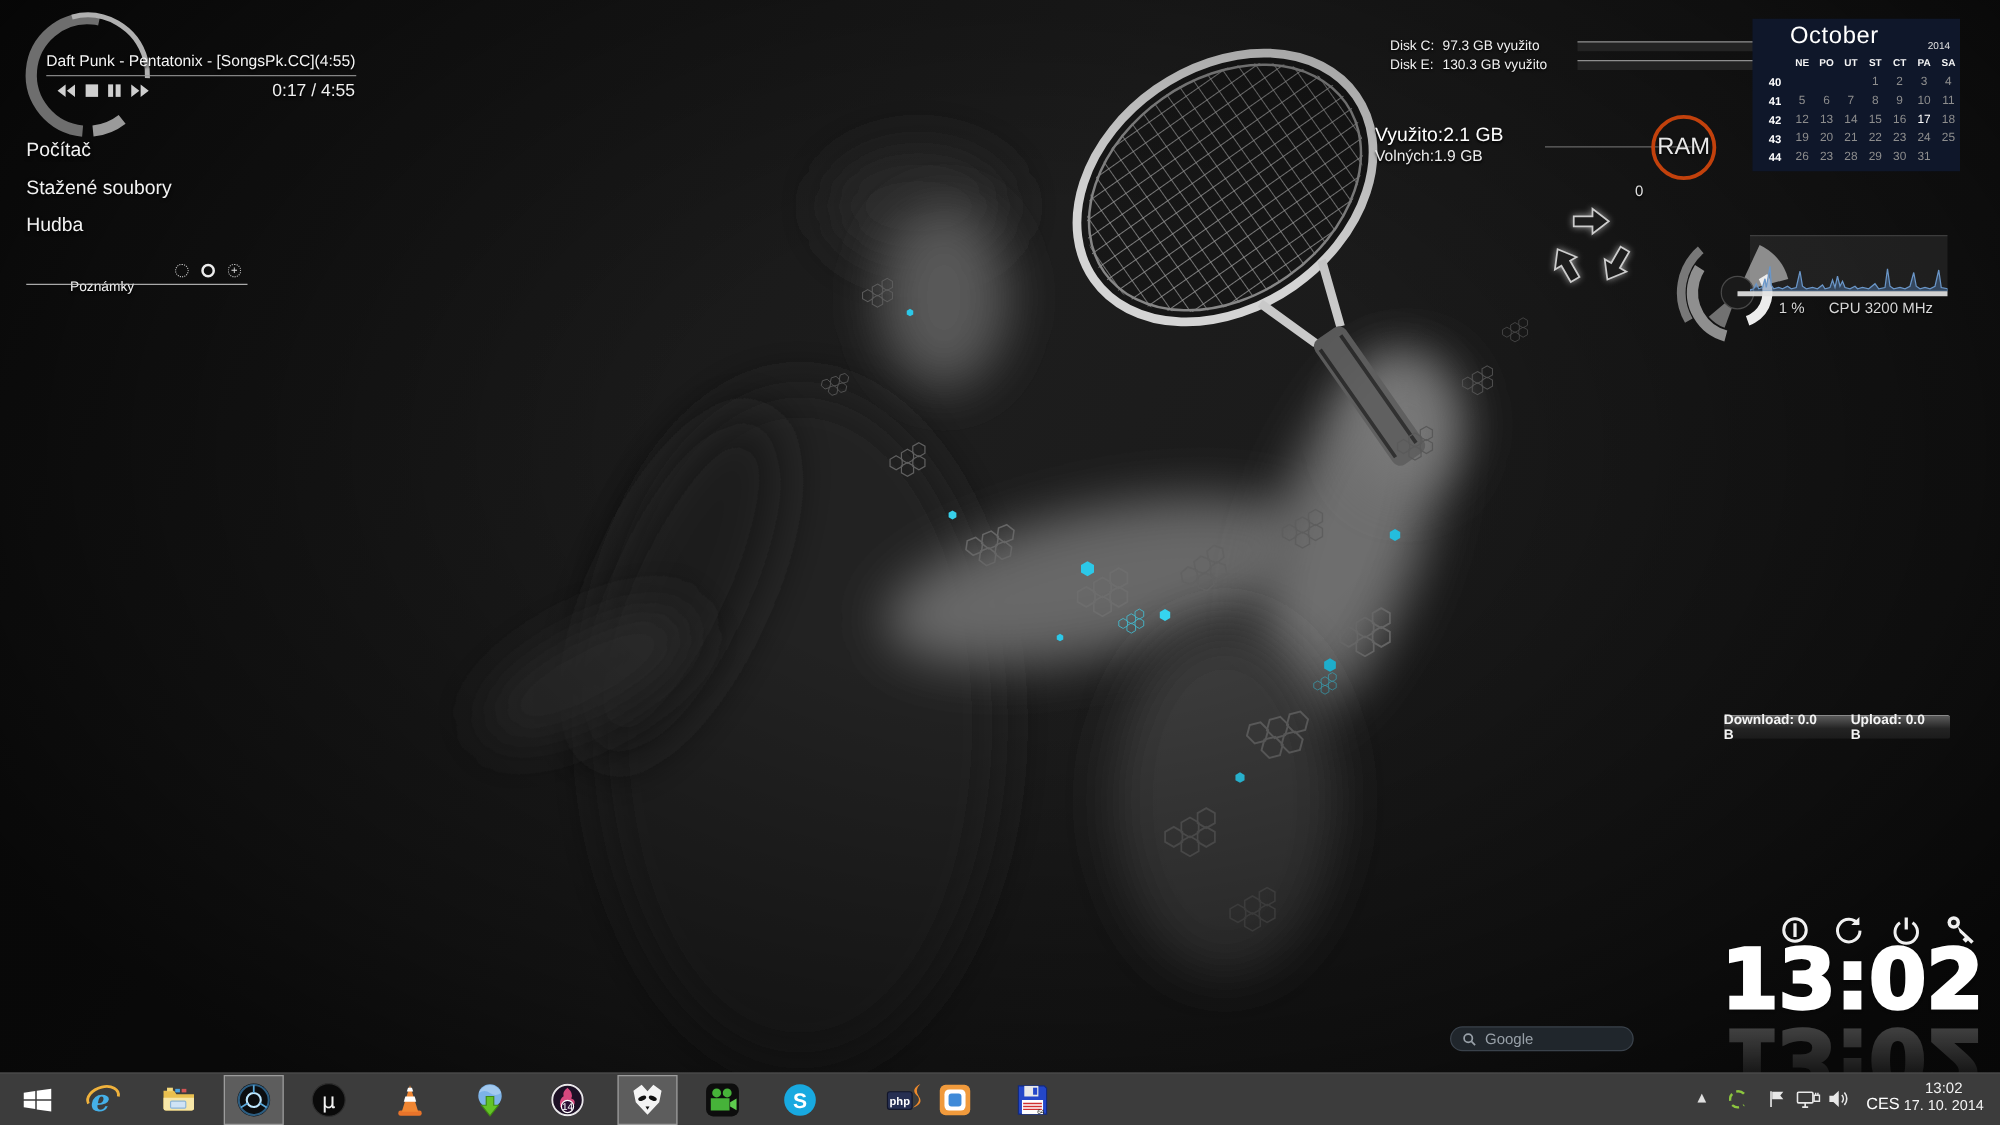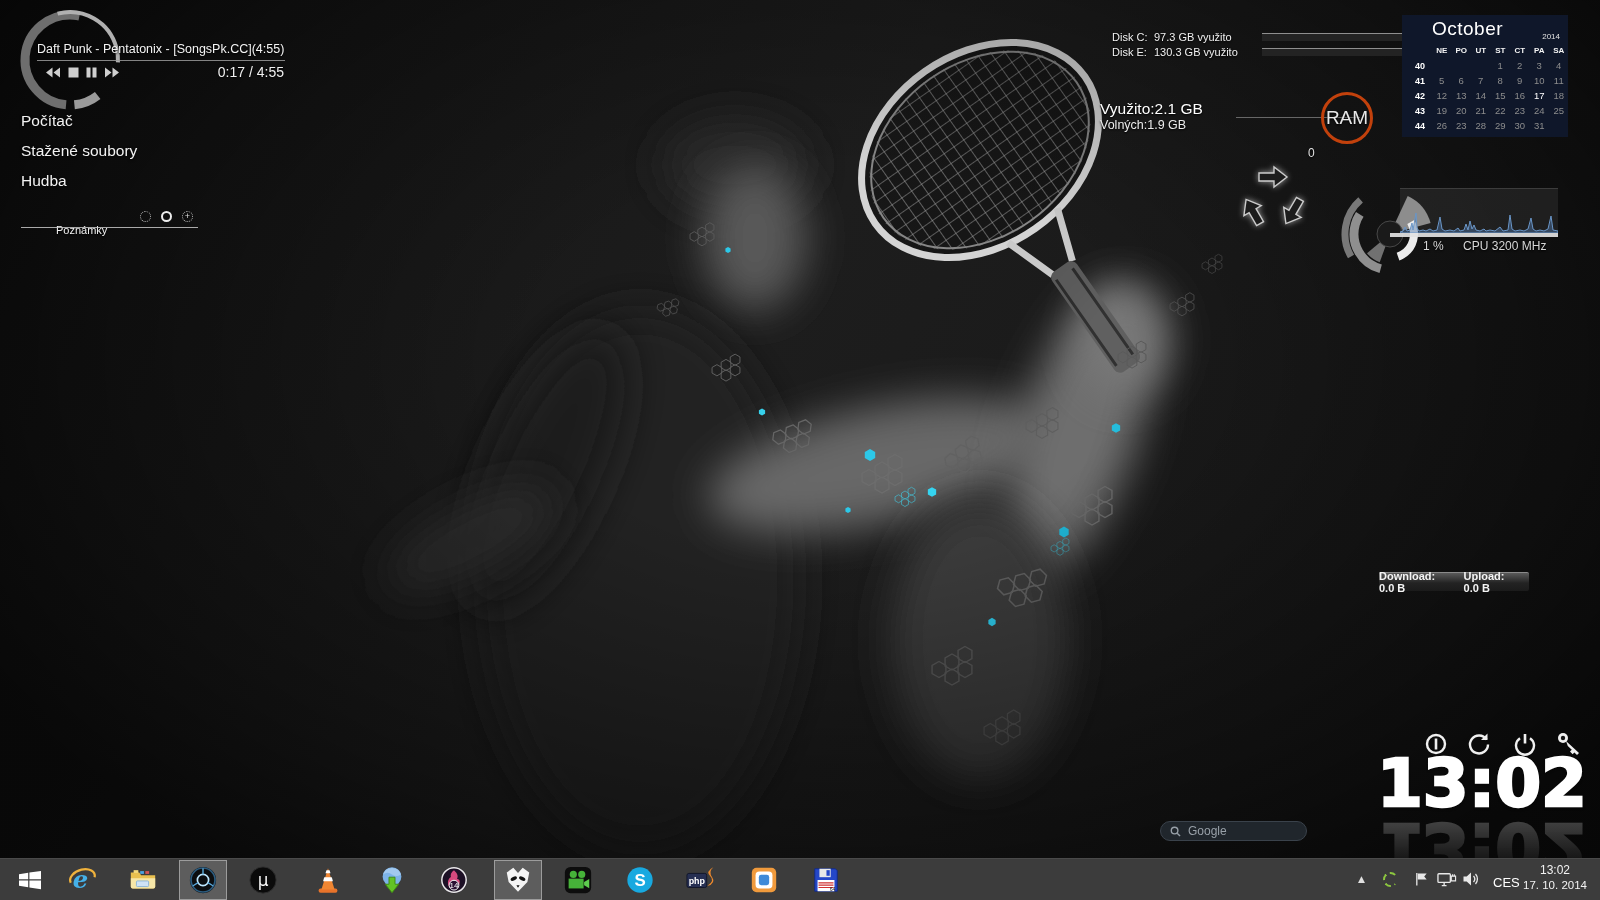--- a/index.html
+++ b/index.html
@@ -58,21 +58,21 @@
   #recycle{left:1238px;top:162px;width:70px;height:74px;filter:drop-shadow(0 0 3px rgba(255,255,255,.55));}
   #recycle-count{left:1308px;top:146px;font-size:12px;color:#e0e0e0;text-shadow:0 1px 2px #000;}
   
   #cpu-graph{left:1400px;top:188px;width:158px;height:45px;background:rgba(255,255,255,.07);
      border-top:1px solid rgba(255,255,255,.13);}
   #cpu-graph svg{position:absolute;left:0;bottom:1px;}
   #cpu-bar{left:1390px;top:233px;width:168px;height:4px;background:#e2e2e2;opacity:.92;}
   #cpu-text{left:1395px;top:239px;width:165px;font-size:12px;color:#d6d6d6;text-shadow:0 1px 2px #000;}
   #cpu-text .pc{margin-left:28px;margin-right:16px;}
   
-  #net{left:1379px;top:572px;width:150px;height:19px;border-radius:2px;
+  #net{left:1379px;top:572px;width:181px;height:19px;border-radius:2px;
      background:linear-gradient(#5a5a5a,#232323 55%,#1b1b1b);border-top:1px solid #8a8a8a;
      box-sizing:border-box;display:flex;align-items:center;justify-content:flex-end;
      gap:17px;padding-right:10px;font-size:11px;font-weight:bold;color:#f4f4f4;}
   
   .pwr{top:731px;width:26px;height:26px;cursor:pointer;}
   
   .bigtime{right:13px;font-family:"DejaVu Sans",sans-serif;font-size:66px;font-weight:bold;
      color:#fff;letter-spacing:0px;-webkit-text-stroke:2.5px #fff;white-space:nowrap;line-height:1;}
   #clock-main{top:751px;text-shadow:0 2px 3px rgba(0,0,0,.6);}
   #clock-refl{top:813px;transform:scaleY(-1);opacity:.28;
@@ -441,21 +441,21 @@
       <path d="M6 14.5 h16 v10.5 H6 Z" fill="#46b339"></path>
       <path d="M22.5 18 L28 14.8 v10 l-5.5 -3.2 Z" fill="#5ecc4e"></path>
     </svg>
   </div>
   <div class="tb-btn" style="left:616px">
     <svg width="30" height="30" viewBox="0 0 32 32">
       <circle cx="16" cy="16" r="13.5" fill="#18a9e0"></circle>
       <text x="16" y="22.5" text-anchor="middle" font-size="18" font-weight="bold" fill="#fff" font-family="Liberation Sans">S</text>
     </svg>
   </div>
-  <div class="tb-btn" style="left:678px">
+  <div class="tb-btn" style="left:701px">
     <svg width="32" height="30" viewBox="0 0 34 30">
       <rect x="1" y="8" width="21" height="15" rx="2" fill="#262f52" stroke="#11152a"></rect>
       <text x="11.5" y="19.5" text-anchor="middle" font-size="9.5" font-weight="bold" fill="#fff" font-family="Liberation Sans">php</text>
       <path d="M29 1.5 q-8.5 4.5 -3.2 9.5 q5.2 4.5 -3.2 10.5 q9.5 -3.2 5.2 -9.5 q-4.2 -5.5 1.2 -10.5" fill="#f08a2c"></path>
     </svg>
   </div>
   <div class="tb-btn" style="left:740px">
     <svg width="30" height="30" viewBox="0 0 32 32">
       <rect x="3" y="3" width="26" height="26" rx="5" fill="#f09a3c"></rect>
       <rect x="7" y="7" width="18" height="18" rx="4" fill="#fff"></rect>

